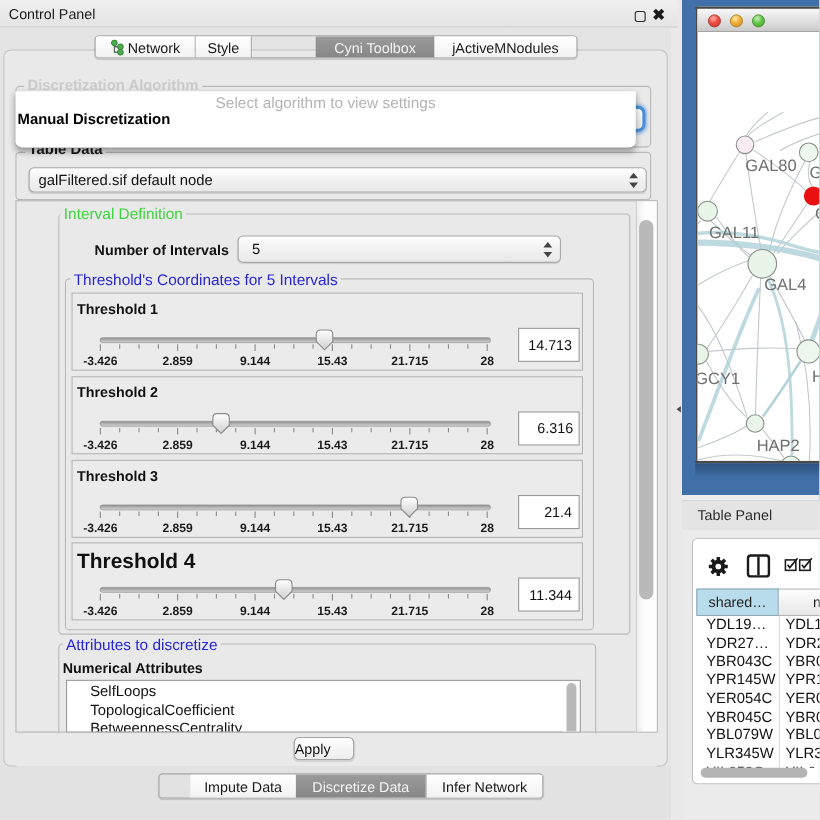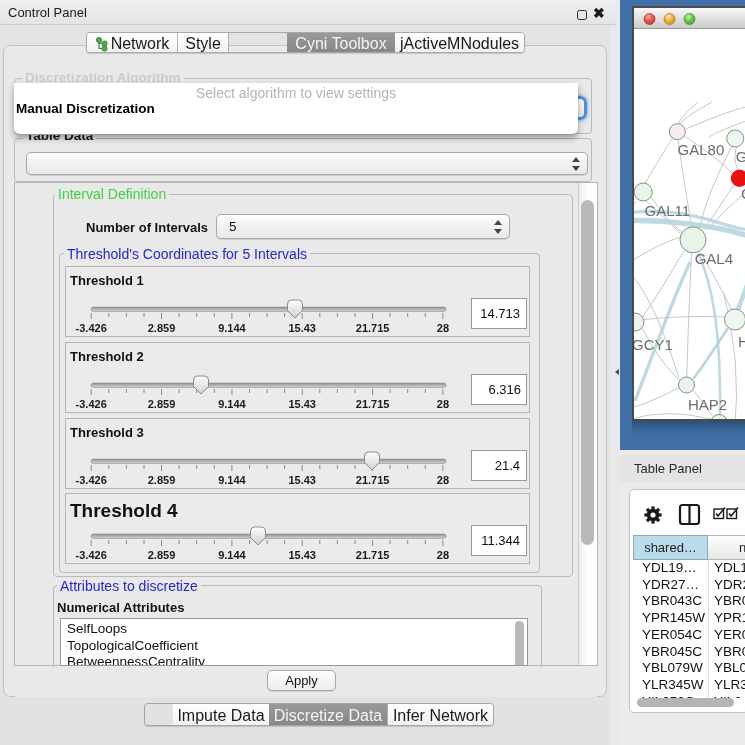--- a/index.html
+++ b/index.html
@@ -8,21 +8,21 @@
 .abs { position:absolute; }
 .bold { font-weight:bold; }
 .groupbox { position:absolute; border:1px solid #b9b9b9; border-radius:4px; }
 .gtitle { position:absolute; background:#e9e9e9; padding:0 3px; font-size:14px; line-height:14px; }
 .combo { position:absolute; border:1px solid #a9a9a9; border-radius:5px;
   background:linear-gradient(#ffffff,#f2f2f2 45%,#e9e9e9); box-shadow:0 1px 1px rgba(0,0,0,0.12);
   font-size:13.5px; color:#111; }
 .combo .arr { position:absolute; right:7px; top:50%; width:8px; height:14px; margin-top:-7px; }
 .combo .arr:before { content:""; position:absolute; left:0; top:0; border-left:4px solid transparent; border-right:4px solid transparent; border-bottom:5px solid #444; }
 .combo .arr:after { content:""; position:absolute; left:0; bottom:0; border-left:4px solid transparent; border-right:4px solid transparent; border-top:5px solid #444; }
-.seg { display:inline-block; vertical-align:top; height:21px; line-height:21px; font-size:16px; color:#1a1a1a; text-align:center; background:linear-gradient(#ffffff,#f0f0f0); }
+.seg { display:inline-block; vertical-align:top; height:21px; line-height:21px; font-size:13px; color:#1a1a1a; text-align:center; background:linear-gradient(#ffffff,#f0f0f0); }
 .seg.dark { background:linear-gradient(#9a9a9a,#858585); color:#f4f4f4; }
 .sep { display:inline-block; vertical-align:top; width:1px; height:21px; background:#b0b0b0; }
 .tfield { position:absolute; background:#fff; border:1px solid #989898; font-size:13px; color:#111; text-align:right; }
 </style>
 </head>
 <body>
 
 <div class="abs" style="left:0; top:0; width:616px; height:25px; background:linear-gradient(#f0f0f0,#e4e4e4); border-bottom:1px solid #cccccc;"></div>
 <div class="abs" style="left:8px; top:5px; font-size:13px; color:#1a1a1a;">Control Panel</div>
 
@@ -45,21 +45,21 @@
       </svg>Network</div><div class="sep"></div><div class="seg" style="width:50px;">Style</div><div class="sep"></div><div class="seg" style="width:58px;margin-top:22px;">Select</div><div class="seg dark" style="width:108px;">Cyni Toolbox</div><div class="seg" style="width:129px;">jActiveMNodules</div>
 </div>
 
 <div class="groupbox" style="left:14px; top:78px; width:578px; height:56px;"></div>
 <div class="gtitle" style="left:22px; top:71px; color:#cbcbcb; font-weight:bold; font-size:13.5px;">Discretization Algorithm</div>
 
 <div class="abs" style="left:562px; top:96px; width:25px; height:24px; border-radius:7px; background:linear-gradient(#fff,#e6e6e6); border:3px solid #4a8fd8; box-shadow:0 0 3px 1px rgba(80,145,215,0.6);"></div>
 
 <div class="groupbox" style="left:14px; top:138px; width:578px; height:44px; border-radius:4px;"></div>
 <div class="gtitle" style="left:23px; top:129px; color:#1a1a1a; font-weight:bold; font-size:13.5px;">Table Data</div>
-<div class="combo" style="left:26px; top:152px; width:562px; height:23px; line-height:21px;"><span class="arr"></span></div>
+<div class="combo" style="left:26px; top:152px; width:562px; height:23px; line-height:21px;"><span style="margin-left:8px;">galFiltered.sif default node</span><span class="arr"></span></div>
 
 <div class="abs" style="left:14px; top:83px; width:564px; height:52px; background:#ffffff; border-bottom:1px solid #9a9a9a; border-radius:0 0 6px 6px; box-shadow:0 3px 6px rgba(0,0,0,0.35); z-index:30;">
   <div style="position:absolute; left:0; top:2px; width:100%; text-align:center; font-size:14px; color:#b4b4b4;">Select algorithm to view settings</div>
   <div style="position:absolute; left:2px; top:18px; font-size:13.5px; font-weight:bold; color:#000;">Manual Discretization</div>
 </div>
 
 <div class="abs" style="left:14px; top:182px; width:584px; height:484px; border:1px solid #b5b5b5; background:#e9e9e9; overflow:hidden;"></div>
 
 <div class="abs" style="left:578px; top:183px; width:19px; height:482px; background:linear-gradient(90deg,#ececec,#fdfdfd 40%,#fdfdfd); border-left:1px solid #cfcfcf;"></div>
 <div class="abs" style="left:581px; top:200px; width:13px; height:345px; background:#b9b9b9; border-radius:7px;"></div>
@@ -221,28 +221,28 @@
       <text x="376.9" y="37" font-size="11" font-weight="bold" fill="#1a1a1a" text-anchor="middle" font-family="Liberation Sans, sans-serif">28</text>
       <path d="M 184.5,9 Q 184.5,5 188.5,5 L 195.5,5 Q 199.5,5 199.5,9 L 199.5,15.5 L 192,23 L 184.5,15.5 Z" fill="url(#thg)" stroke="#8a8a8a" stroke-width="1"></path>
     </svg>
   <div class="tfield" style="left:405px; top:31px; width:56px; height:31px; line-height:29px; padding-right:6px;">11.344</div>
 </div>
 
 <div class="groupbox" style="left:53px; top:585px; width:489px; height:95px;"></div>
 <div class="gtitle" style="left:57px; top:579px; color:#2626d8;">Attributes to discretize</div>
 <div class="abs bold" style="left:57px; top:600px; font-size:13px; color:#111;">Numerical Attributes</div>
 <div class="abs" style="left:60px; top:618px; width:468px; height:48px; background:#fff; border:1px solid #999; overflow:hidden;">
-  <div style="font-size:13.5px; color:#111; padding-left:6px; line-height:16.5px; padding-top:2px;">SelfLoops<br>TopologicalCoefficient<br>BetweennessCentrality</div>
+  <div style="font-size:13.5px; color:#111; padding-left:21px; line-height:16.5px; padding-top:2px;">SelfLoops<br>TopologicalCoefficient<br>BetweennessCentrality</div>
   <div style="position:absolute; right:1px; top:0px; width:14px; height:48px; background:#fdfdfd;"></div>
   <div style="position:absolute; right:3px; top:2px; width:9px; height:60px; background:#b9b9b9; border-radius:5px;"></div>
 </div>
 
 <div class="abs" style="left:15px; top:667px; width:582px; height:30px; background:#e9e9e9;"></div>
 
-<div class="abs" style="left:267px; top:670px; width:69px; height:21px; background:linear-gradient(#ffffff,#ececec); border:1px solid #a5a5a5; border-radius:5px; text-align:center; font-size:13px; line-height:19px; color:#111; box-shadow:0 1px 1px rgba(0,0,0,0.1);">Apply</div>
+<div class="abs" style="left:267px; top:670px; width:55px; height:21px; background:linear-gradient(#ffffff,#ececec); border:1px solid #a5a5a5; border-radius:5px; font-size:13px; line-height:19px; color:#111; box-shadow:0 1px 1px rgba(0,0,0,0.1);">Apply</div>
 
 <div class="abs" style="left:144px; top:703px; height:23px; border:1px solid #a5a5a5; border-radius:4px; overflow:hidden; white-space:nowrap; box-shadow:0 1px 1px rgba(0,0,0,0.15); font-size:0;">
   <div class="seg" style="width:96px; height:23px; line-height:23px;margin-left:28px;">Impute Data</div><div class="seg dark" style="width:118px; height:23px; line-height:23px;text-align:center;">Discretize Data</div><div class="sep" style="height:23px;"></div><div class="seg" style="width:105px; height:23px; line-height:23px;">Infer Network</div>
 </div>
 
 <div class="abs" style="left:615px; top:369px; width:0; height:0; border-top:3.5px solid transparent; border-bottom:3.5px solid transparent; border-right:4.5px solid #4a4a4a;"></div>
 
 <div class="abs" style="left:620px; top:0; width:125px; height:455px; background:#4170a8;"></div>
 
 <div class="abs" style="left:632px; top:421px; width:113px; height:14px; background:linear-gradient(rgba(20,40,70,0.45),rgba(20,40,70,0));"></div>

